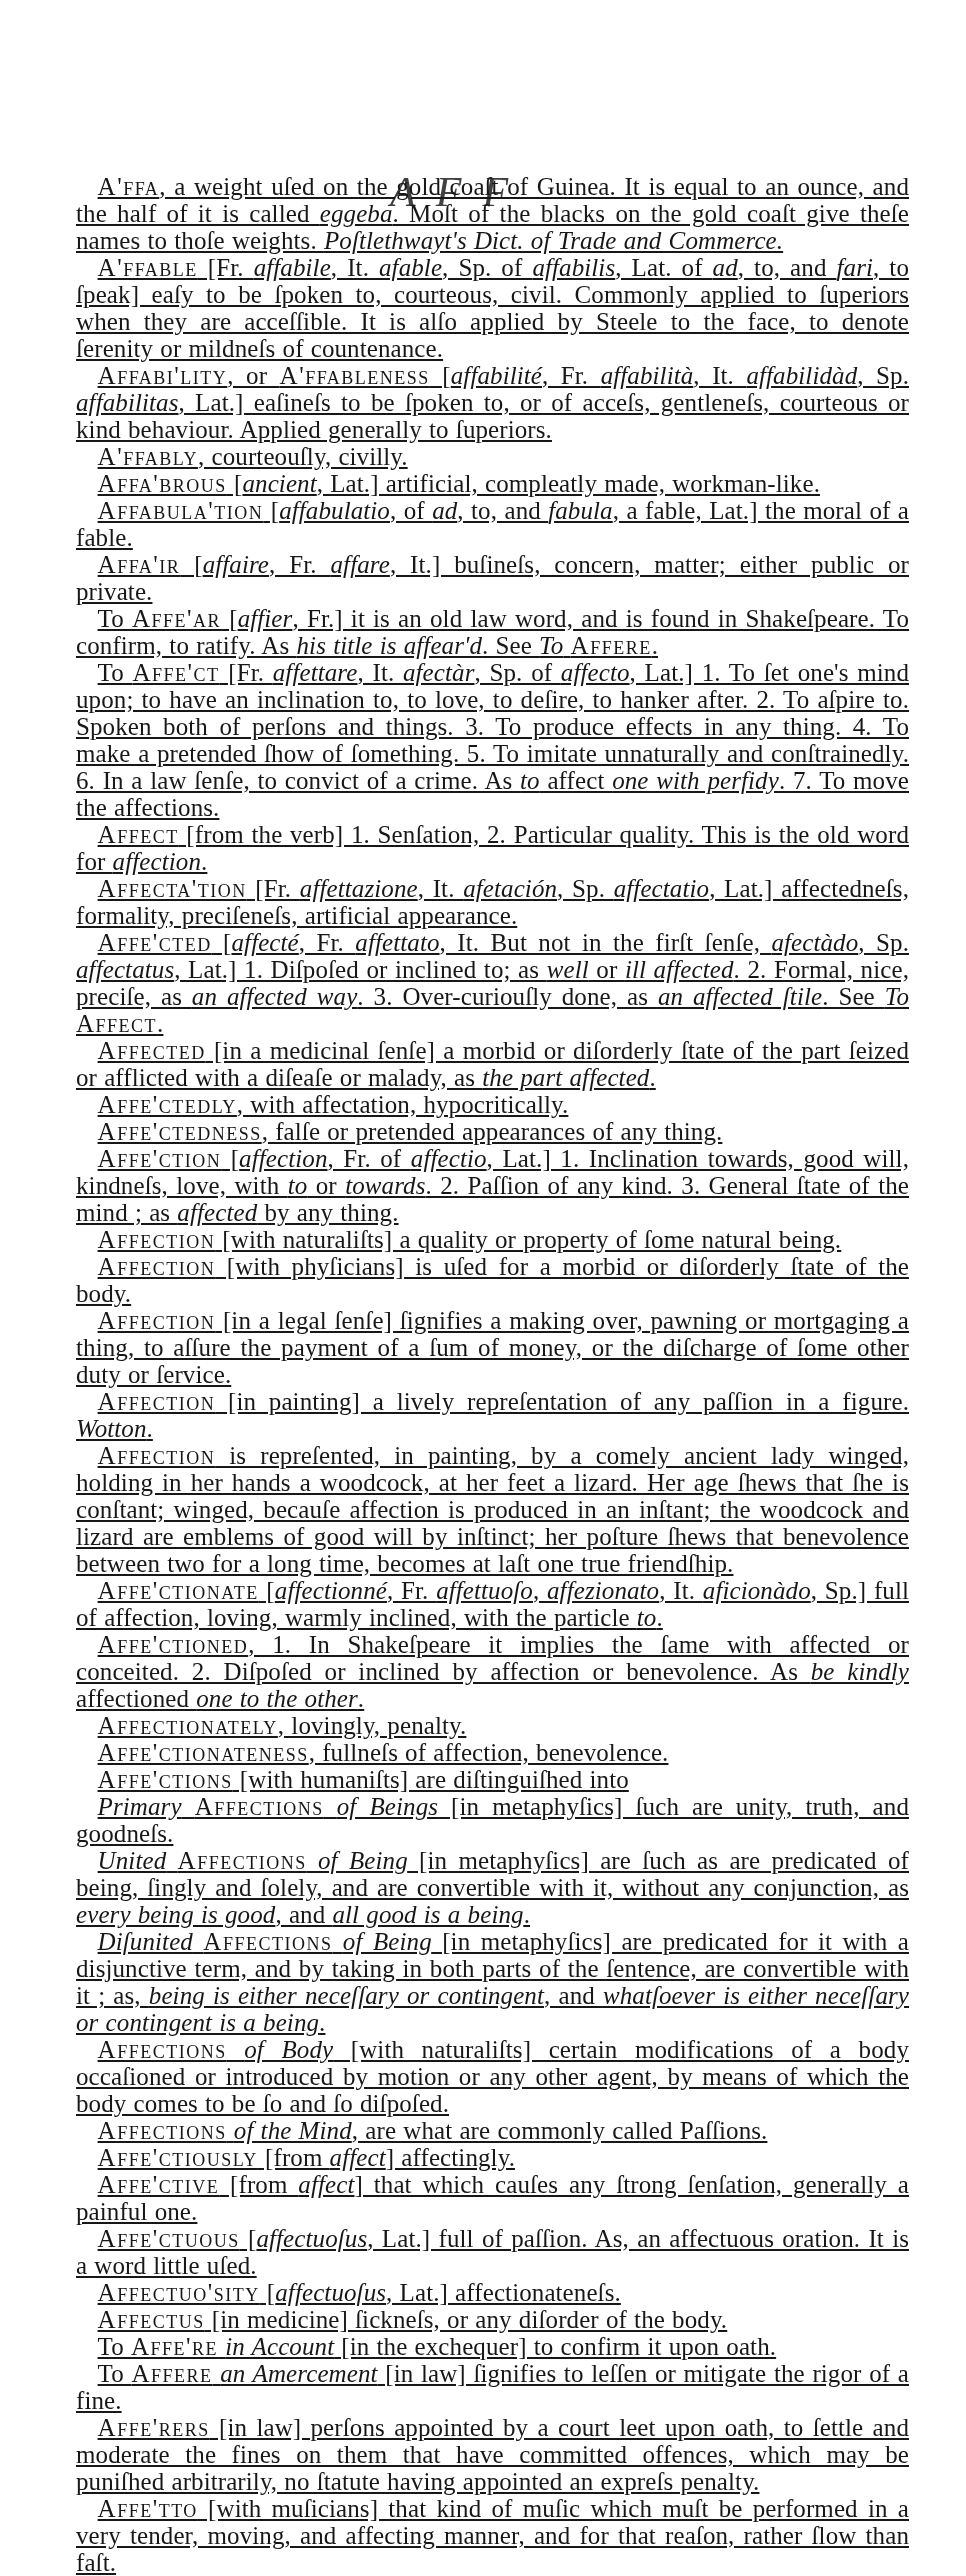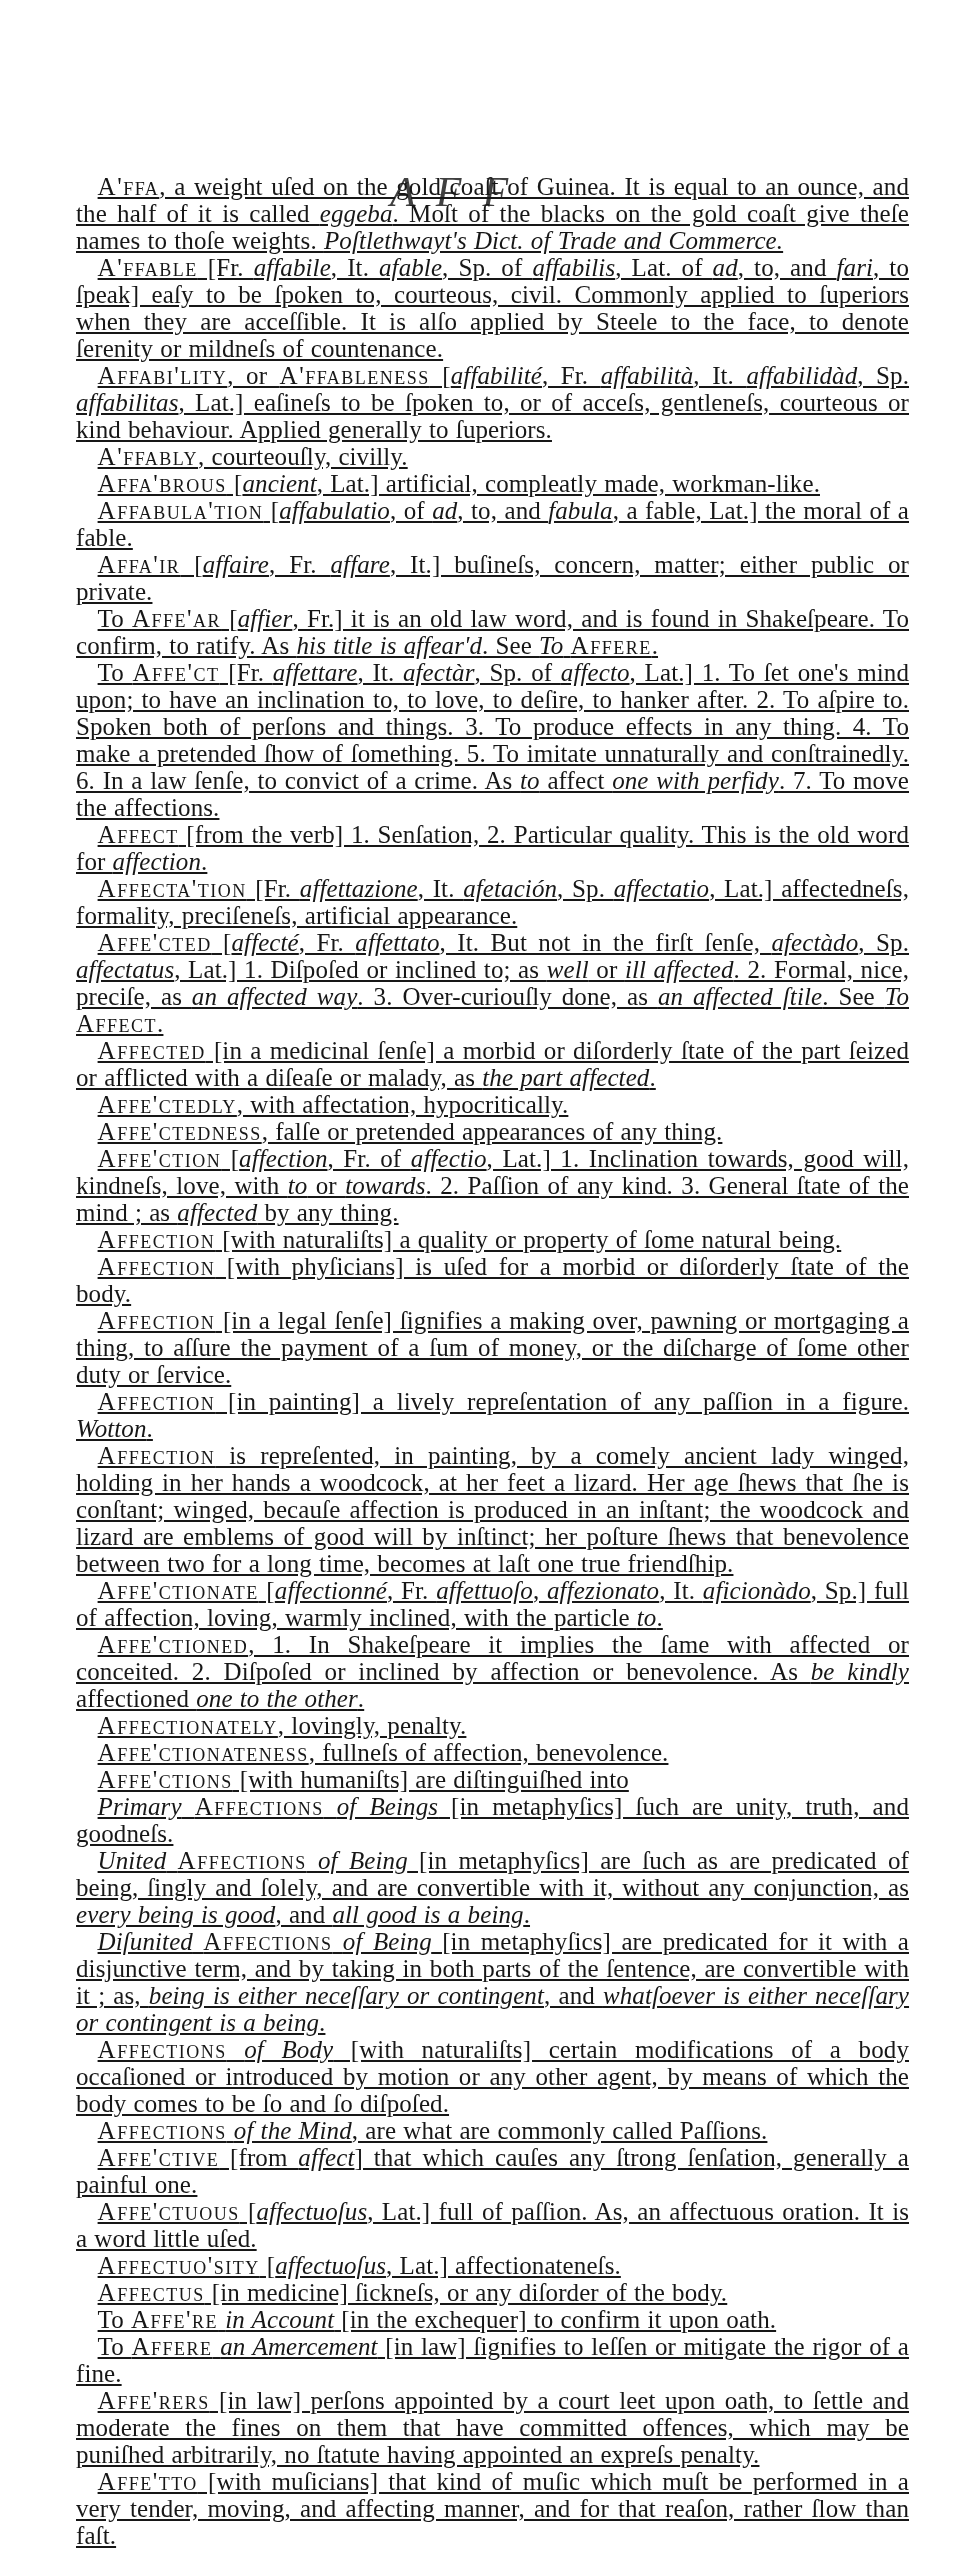--- a/index.html
+++ b/index.html
@@ -77,20 +77,21 @@
         <p class="entry"><span class="c">Affe'ctionate</span><span> [</span><span class="i">affectionné</span><span>, Fr. </span><span class="i">affettuoſo</span><span>, </span><span class="i">affezionato</span><span>, It. </span><span class="i">aficionàdo</span><span>, Sp.] full of affection, loving, warmly inclined, with the particle </span><span class="i">to</span><span>.</span></p>
         <p class="entry"><span class="c">Affe'ctioned</span><span>, 1. In Shakeſpeare it implies the ſame with affected or conceited.  2. Diſpoſed or inclined by affection or benevolence.  As </span><span class="i">be kindly</span><span> affectioned </span><span class="i">one to the other</span><span>.</span></p>
         <p class="entry"><span class="c">Affectionately</span><span>, lovingly, penalty.</span></p>
         <p class="entry"><span class="c">Affe'ctionateness</span><span>, fullneſs of affection, benevolence.</span></p>
         <p class="entry"><span class="c">Affe'ctions</span><span> [with humaniſts] are diſtinguiſhed into</span></p>
         <p class="entry"><span class="i">Primary</span><span> </span><span class="c">Affections</span><span> </span><span class="i">of Beings</span><span> [in metaphyſics] ſuch are unity, truth, and goodneſs.</span></p>
         <p class="entry"><span class="i">United</span><span> </span><span class="c">Affections</span><span> </span><span class="i">of Being</span><span> [in metaphyſics] are ſuch as are predicated of being, ſingly and ſolely, and are convertible with it, without any conjunction, as </span><span class="i">every being is good</span><span>, and </span><span class="i">all good is a being</span><span>.</span></p>
         <p class="entry"><span class="i">Diſunited</span><span> </span><span class="c">Affections</span><span> </span><span class="i">of Being</span><span> [in metaphyſics] are predicated for it with a disjunctive term, and by taking in both parts of the ſentence, are convertible with it ; as, </span><span class="i">being is either neceſſary or contingent</span><span>, and </span><span class="i">whatſoever is either neceſſary or contingent is a being</span><span>.</span></p>
         <p class="entry"><span class="c">Affections</span><span> </span><span class="i">of Body</span><span> [with naturaliſts] certain modifications of a body occaſioned or introduced by motion or any other agent, by means of which the body comes to be ſo and ſo diſpoſed.</span></p>
         <p class="entry"><span class="c">Affections</span><span> </span><span class="i">of the Mind</span><span>, are what are commonly called Paſſions.</span></p>
+        <p class="entry"><span class="c">Affe'ctiously</span><span> [from </span><span class="i">affect</span><span>] affectingly.</span></p>
         <p class="entry"><span class="c">Affe'ctive</span><span> [from </span><span class="i">affect</span><span>] that which cauſes any ſtrong ſenſation, generally a painful one.</span></p>
         <p class="entry"><span class="c">Affe'ctuous</span><span> [</span><span class="i">affectuoſus</span><span>, Lat.] full of paſſion.  As, an affectuous oration.  It is a word little uſed.</span></p>
         <p class="entry"><span class="c">Affectuo'sity</span><span> [</span><span class="i">affectuoſus</span><span>, Lat.] affectionateneſs.</span></p>
         <p class="entry"><span class="c">Affectus</span><span> [in medicine] ſickneſs, or any diſorder of the body.</span></p>
         <p class="entry"><span>To </span><span class="c">Affe're</span><span> </span><span class="i">in Account</span><span> [in the exchequer] to confirm it upon oath.</span></p>
         <p class="entry"><span>To </span><span class="c">Affere</span><span> </span><span class="i">an Amercement</span><span> [in law] ſignifies to leſſen or mitigate the rigor of a fine.</span></p>
         <p class="entry"><span class="c">Affe'rers</span><span> [in law] perſons appointed by a court leet upon oath, to ſettle and moderate the fines on them that have committed offences, which may be puniſhed arbitrarily, no ſtatute having appointed an expreſs penalty.</span></p>
         <p class="entry"><span class="c">Affe'tto</span><span> [with muſicians] that kind of muſic which muſt be performed in a very tender, moving, and affecting manner, and for that reaſon, rather ſlow than faſt.</span></p>
       </div>
 

